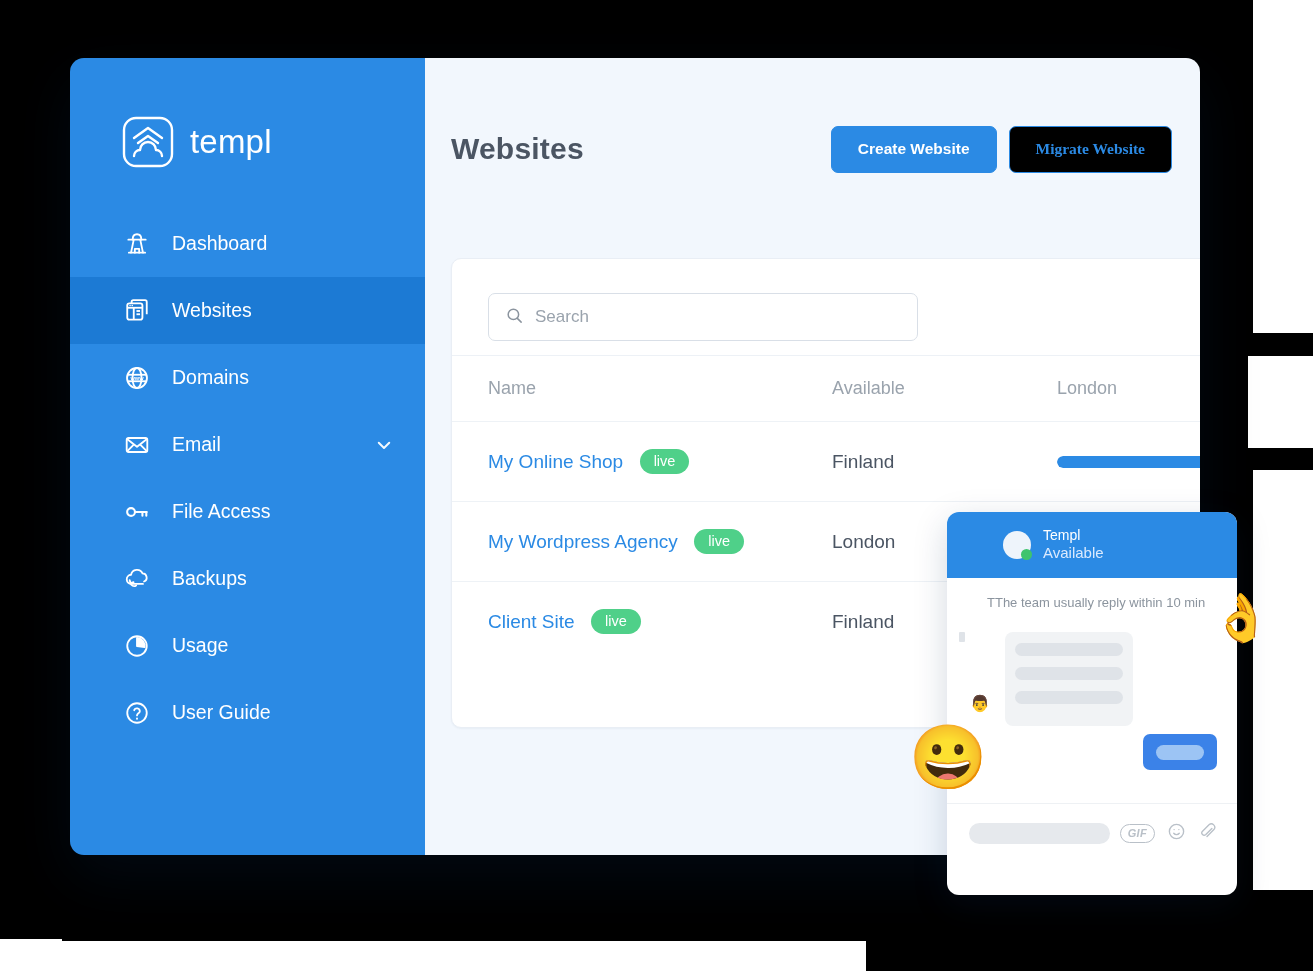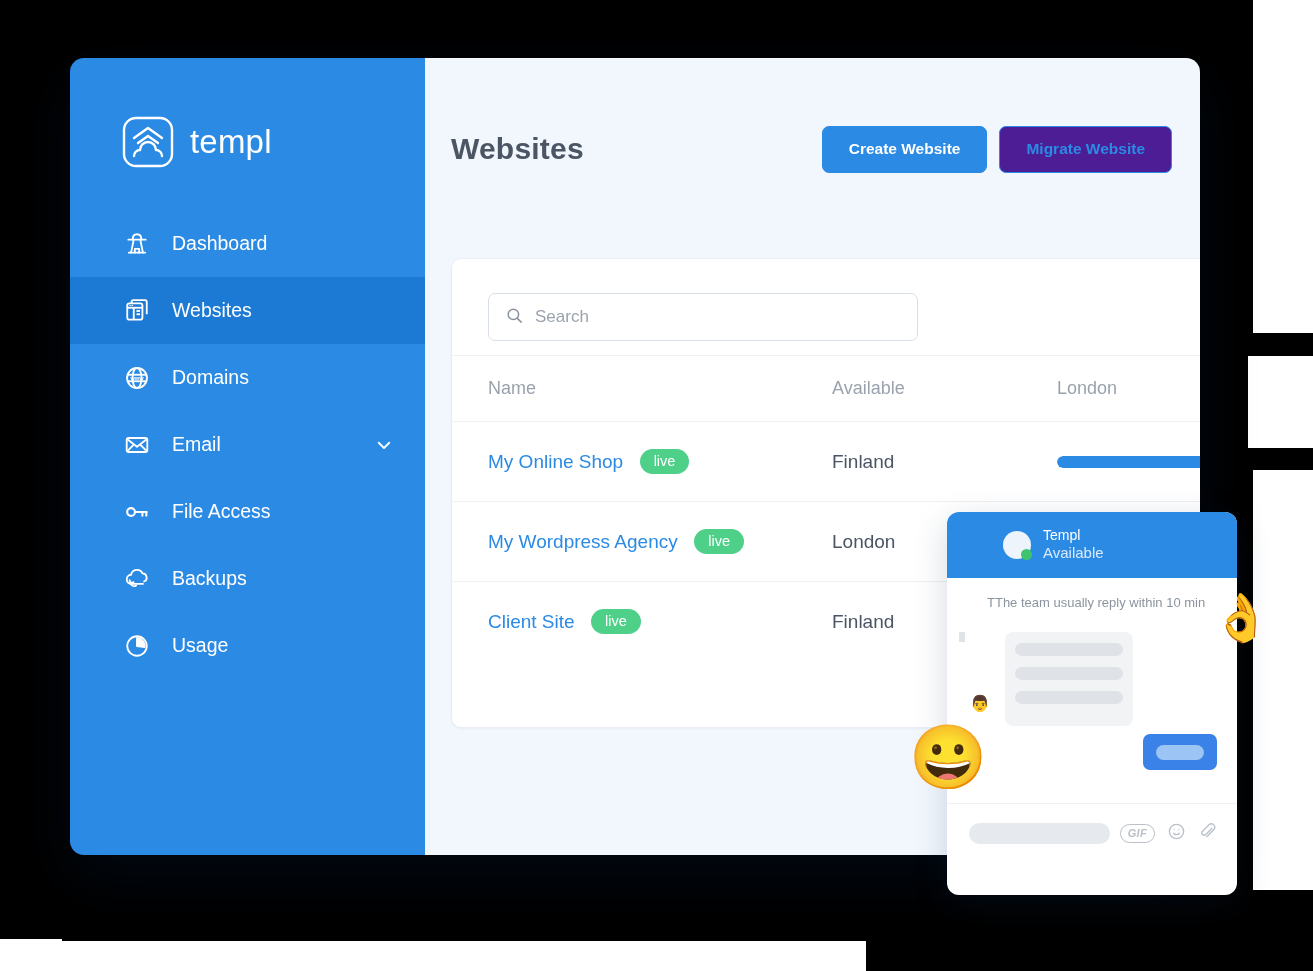--- a/index.html
+++ b/index.html
@@ -46,21 +46,21 @@
     display:flex; align-items:center; padding:52px 28px 0 26px; height:130px;
   }
   .page-title{ font-size:30px; color:#4b5563; font-weight:700; letter-spacing:.2px; }
   .header-actions{ margin-left:auto; display:flex; gap:12px; align-items:center; }
   .btn{
     height:47px; border-radius:7px; font-size:15.5px; font-weight:700;
     display:flex; align-items:center; justify-content:center; cursor:pointer;
     padding:0 26px; white-space:nowrap;
   }
   .btn-primary{ background:#2b8ae4; color:#fff; border:1px solid #2b8ae4; }
-  .btn-outline{ background:#4c1d95; color:#2b8ae4; border:1.6px solid #2b8ae4; }
+  .btn-outline{ background:#000000; color:#2b8ae4; border:1.6px solid #2b8ae4;font-family:Liberation Serif, serif; }
 
   
   .card{
     position:absolute; left:26px; top:200px; right:-60px; height:470px;
     background:#fff; border-radius:10px; border:1px solid #e9eef5;
     box-shadow:0 1px 2px rgba(20,50,90,.05);
     overflow:hidden;
   }
   .card-search-row{ padding:34px 36px 14px 36px; border-bottom:1px solid #edf1f6; }
   .search-box{
@@ -248,20 +248,30 @@
           <span class="ic">
             <svg viewBox="0 0 24 24" width="26" height="26" fill="none" stroke="#fff" stroke-width="1.7" stroke-linejoin="round">
               <circle cx="12" cy="12" r="9"></circle>
               <path d="M12 4.5 A7.5 7.5 0 0 1 19 13 L12 12 Z" fill="#fff" stroke="#fff"></path>
             </svg>
           </span>
           <span class="nav-label">Usage</span>
         </div>
 
 
+        <div class="nav-item">
+          <span class="ic">
+            <svg viewBox="0 0 24 24" width="26" height="26" fill="none" stroke="#fff" stroke-width="1.7" stroke-linecap="round">
+              <circle cx="12" cy="12" r="9"></circle>
+              <path d="M9.4 9.4 a2.7 2.7 0 0 1 5.2 .9 c0 1.9 -2.6 2.1 -2.6 3.9"></path>
+              <circle cx="12" cy="17.2" r=".95" fill="#fff" stroke="none"></circle>
+            </svg>
+          </span>
+          <span class="nav-label">User Guide</span>
+        </div>
 
       </nav>
     </aside>
 
     <section class="main">
 
       <div class="main-header">
         <h1 class="page-title">Websites</h1>
         <div class="header-actions">
           <div class="btn btn-primary">Create Website</div>

